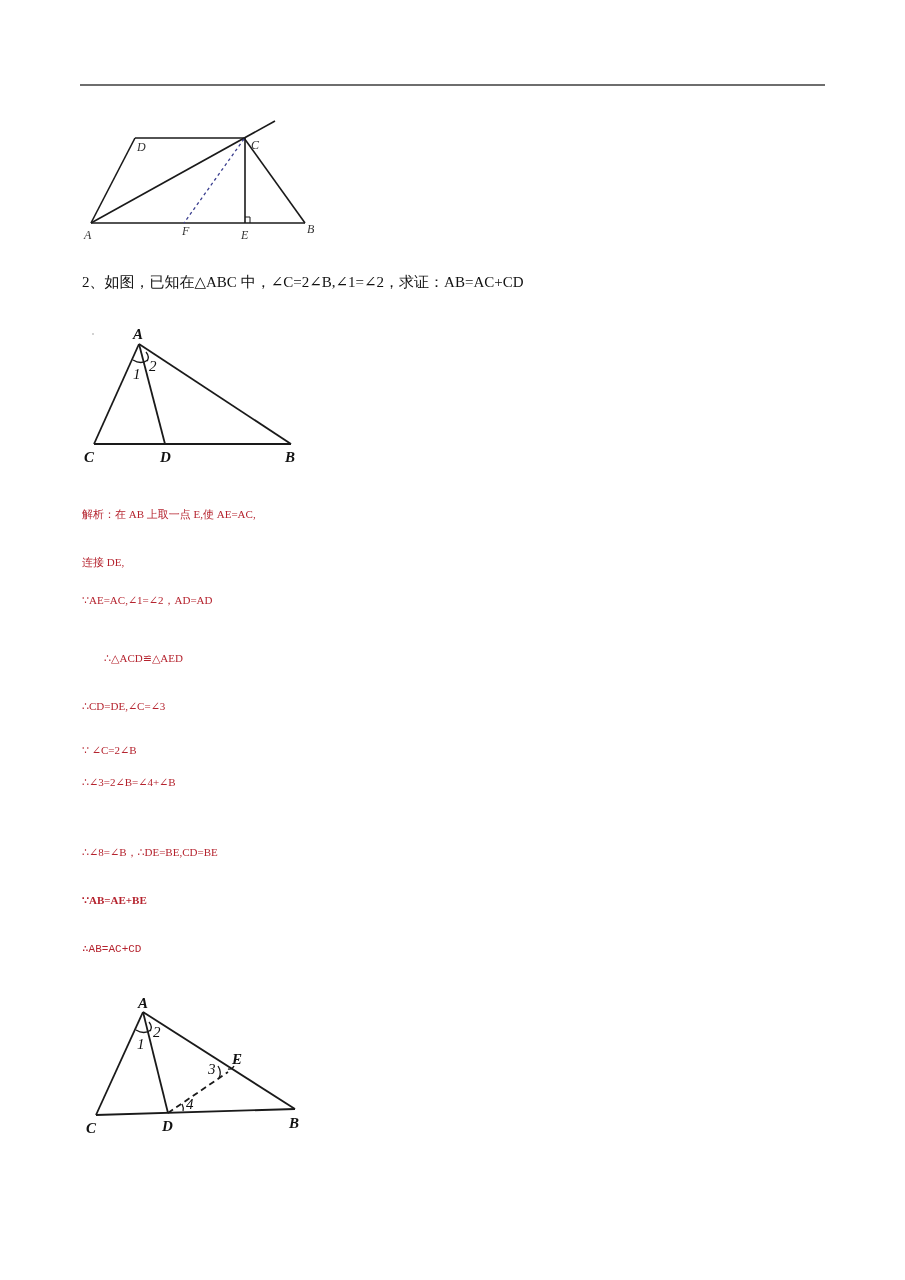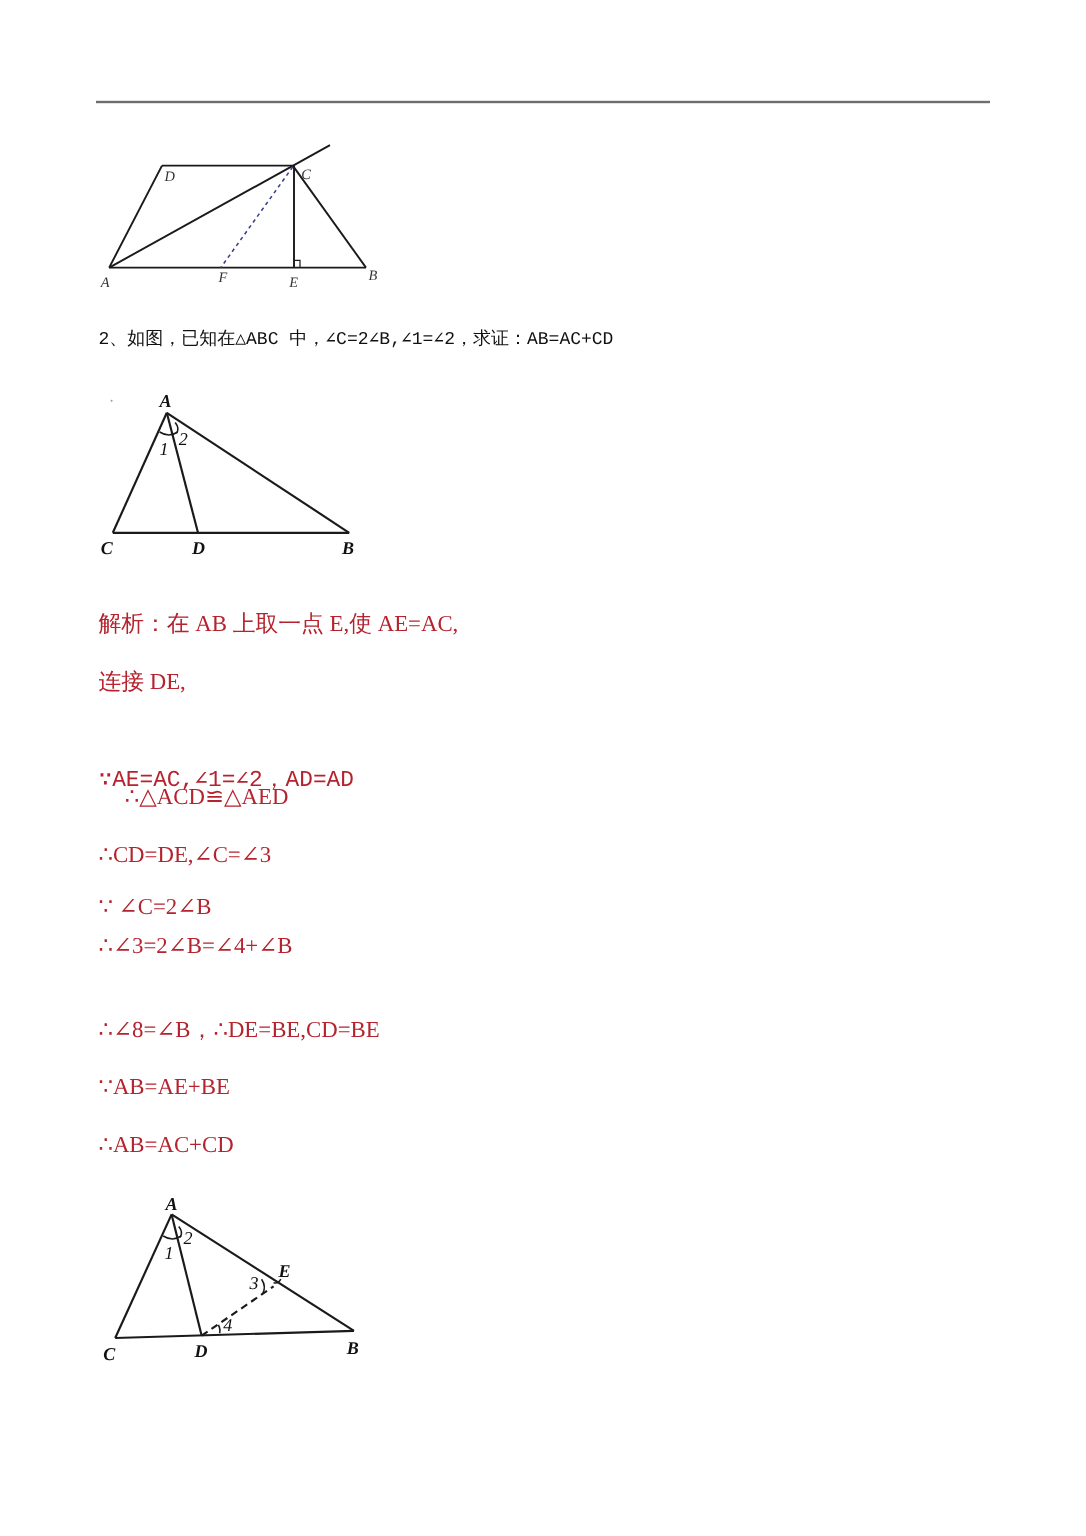--- a/index.html
+++ b/index.html
@@ -1,22 +1,22 @@
 <!DOCTYPE html>
 <html><head>
   <meta charset="utf-8">
   <style>
     html, body { margin: 0; padding: 0; background: #ffffff; }
     body { width: 905px; height: 1280px; position: relative; overflow: hidden; font-family: "Liberation Serif", "DejaVu Serif", serif; }
     .rule { position: absolute; left: 80px; top: 84px; width: 745px; height: 2px; background: #6e6e6e; }
     .fig { position: absolute; }
     .fig svg { display: block; }
     .fig text { font-family: "Liberation Serif", "DejaVu Serif", serif; font-style: italic; }
-    .problem { position: absolute; left: 82px; top: 273px; font-size: 15px; color: #111111; white-space: nowrap; font-family: Liberation Mono, monospace; }
-    .sol-line { position: absolute; left: 82px; font-size: 19px; color: #b5232e; white-space: nowrap; }
+    .problem { position: absolute; left: 82px; top: 273px; font-size: 15px; color: #111111; white-space: nowrap; }
+    .sol-line { position: absolute; left: 82px; font-size: 11px; color: #b5232e; white-space: nowrap; }
   </style>
 </head>
 <body>
 
 <div class="rule"></div>
 
 <div class="fig" style="left:70px; top:110px;">
   <svg width="270" height="135" viewBox="70 110 270 135">
     <g stroke="#1a1a1a" stroke-width="1.6" fill="none">
       <line x1="91" y1="223" x2="305" y2="223"></line>
@@ -58,28 +58,28 @@
       <text x="149" y="371" font-weight="normal" font-style="normal">2</text>
       <text x="84" y="462">C</text>
       <text x="160" y="462">D</text>
       <text x="285" y="462">B</text>
     </g>
   </svg>
 </div>
 
 <div class="sol-line" style="top:507px;">解析：在 AB 上取一点 E,使 AE=AC,</div>
 <div class="sol-line" style="top:555px;">连接 DE,</div>
-<div class="sol-line" style="top:636px;font-family:Liberation Mono, monospace;">∵AE=AC,∠1=∠2，AD=AD</div>
+<div class="sol-line" style="top:593px;">∵AE=AC,∠1=∠2，AD=AD</div>
 <div class="sol-line" style="top:652px;margin-left:22px;">∴△ACD≌△AED</div>
 <div class="sol-line" style="top:700px;">∴CD=DE,∠C=∠3</div>
 <div class="sol-line" style="top:744px;">∵ ∠C=2∠B</div>
 <div class="sol-line" style="top:776px;">∴∠3=2∠B=∠4+∠B</div>
 <div class="sol-line" style="top:845px;">∴∠8=∠B，∴DE=BE,CD=BE</div>
-<div class="sol-line" style="top:894px;">∵AB=AE+BE</div>
-<div class="sol-line" style="top:942px;">∴AB=AC+CD</div>
+<div class="sol-line" style="top:894px;font-weight:bold;">∵AB=AE+BE</div>
+<div class="sol-line" style="top:942px;font-family:Liberation Mono, monospace;">∴AB=AC+CD</div>
 
 <div class="fig" style="left:75px; top:985px;">
   <svg width="240" height="150" viewBox="75 985 240 150">
     <g stroke="#1a1a1a" stroke-width="1.8" fill="none">
       <line x1="96" y1="1115" x2="295" y2="1109"></line>
       <line x1="96" y1="1115" x2="143" y2="1012"></line>
       <line x1="143" y1="1012" x2="295" y2="1109"></line>
       <line x1="143" y1="1012" x2="168" y2="1113"></line>
       <line x1="168" y1="1113" x2="228" y2="1072" stroke-dasharray="6,4"></line>
       <path d="M136,1030 Q144,1035 151,1030" stroke-width="1.3"></path>

